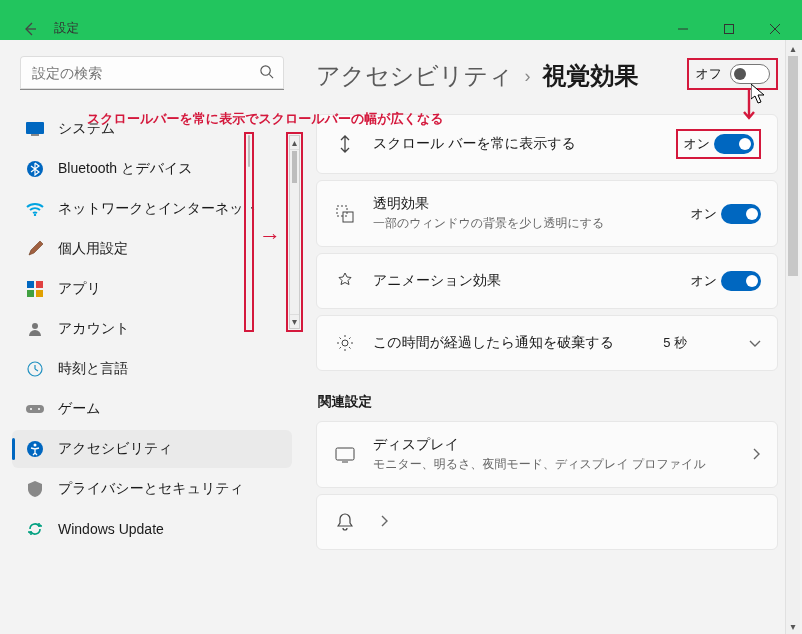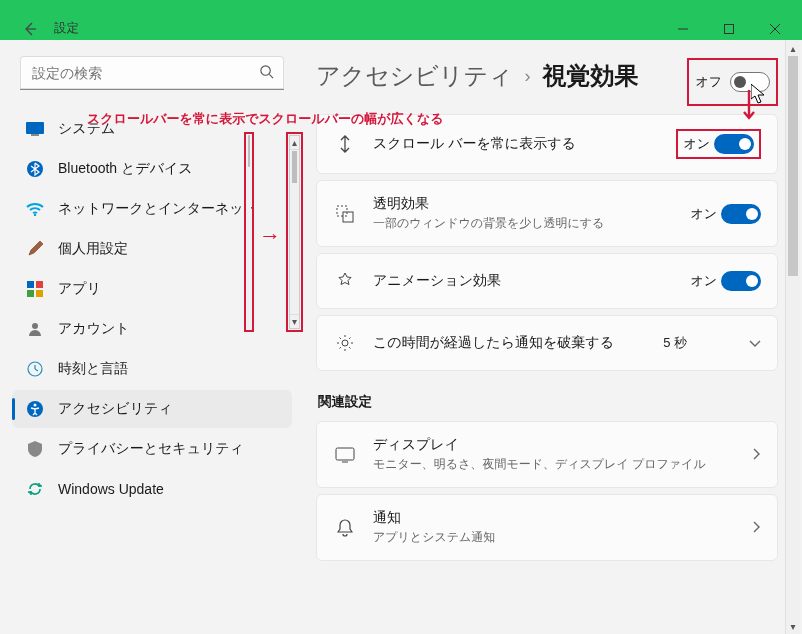--- a/index.html
+++ b/index.html
@@ -162,21 +162,21 @@
     font-size:24px;
     margin-bottom:22px;
     flex-wrap:nowrap;
   }
   .breadcrumb .bc-parent{color:#5a5a5a;font-weight:400;}
   .breadcrumb .bc-sep{color:#888;font-size:18px;}
   .breadcrumb .bc-current{font-weight:600;}
   .off-overlay{
     border:2px solid #d4183c;
     display:inline-flex;align-items:center;gap:8px;
-    padding:12px 6px;
+    padding:4px 6px;
     margin-left:auto;
     font-size:13px;
     position:absolute;
     right:24px; top:18px;
   }
   .toggle{
     width:40px;height:20px;border-radius:10px;
     position:relative;
     flex:none;
   }
@@ -341,20 +341,30 @@
       </div>
       <div class="nav-item">
         <span class="nav-icon">
             <svg width="16" height="16" viewBox="0 0 16 16">
               <circle cx="8" cy="8" r="7" fill="none" stroke="#2090c0" stroke-width="1.2"></circle>
               <path d="M8 8V4M8 8l3 2" stroke="#2090c0" stroke-width="1.2"></path>
             </svg>
           </span>
         <span>時刻と言語</span>
       </div>
+      <div class="nav-item">
+        <span class="nav-icon">
+            <svg width="18" height="12" viewBox="0 0 18 12">
+              <rect x="0" y="2" width="18" height="8" rx="4" fill="#888"></rect>
+              <circle cx="5" cy="6" r="1" fill="#fff"></circle>
+              <circle cx="13" cy="6" r="1" fill="#fff"></circle>
+            </svg>
+          </span>
+        <span>ゲーム</span>
+      </div>
       <div class="nav-item active">
         <span class="nav-icon">
             <svg width="16" height="16" viewBox="0 0 16 16">
               <circle cx="8" cy="8" r="8" fill="#0067c0"></circle>
               <circle cx="8" cy="4" r="1.5" fill="#fff"></circle>
               <path d="M4 7l4 1 4-1M8 8v4m-2 2 2-2 2 2" stroke="#fff" stroke-width="1.3" fill="none"></path>
             </svg>
           </span>
         <span>アクセシビリティ</span>
       </div>
@@ -488,24 +498,20 @@
             <path d="M1 1l5 5-5 5" fill="none" stroke="currentColor" stroke-width="1.4"></path>
           </svg></span>
     </div>
 
     <div class="card">
       <span class="card-icon">
           <svg width="16" height="18" viewBox="0 0 16 18">
             <path d="M8 1a5 5 0 0 1 5 5v4l2 3H1l2-3V6a5 5 0 0 1 5-5zM6 15a2 2 0 0 0 4 0" fill="none" stroke="currentColor" stroke-width="1.2"></path>
           </svg>
         </span>
-      <div class="card-body">
-        <div class="card-title">通知</div>
-        <div class="card-sub">アプリとシステム通知</div>
-      </div>
       <span class="chev"><svg width="8" height="12" viewBox="0 0 8 12">
             <path d="M1 1l5 5-5 5" fill="none" stroke="currentColor" stroke-width="1.4"></path>
           </svg></span>
     </div>
 
     <div class="real-sb">
       <div class="arr">▴</div>
       <div class="track">
           <div class="thumb"></div>
         </div>

